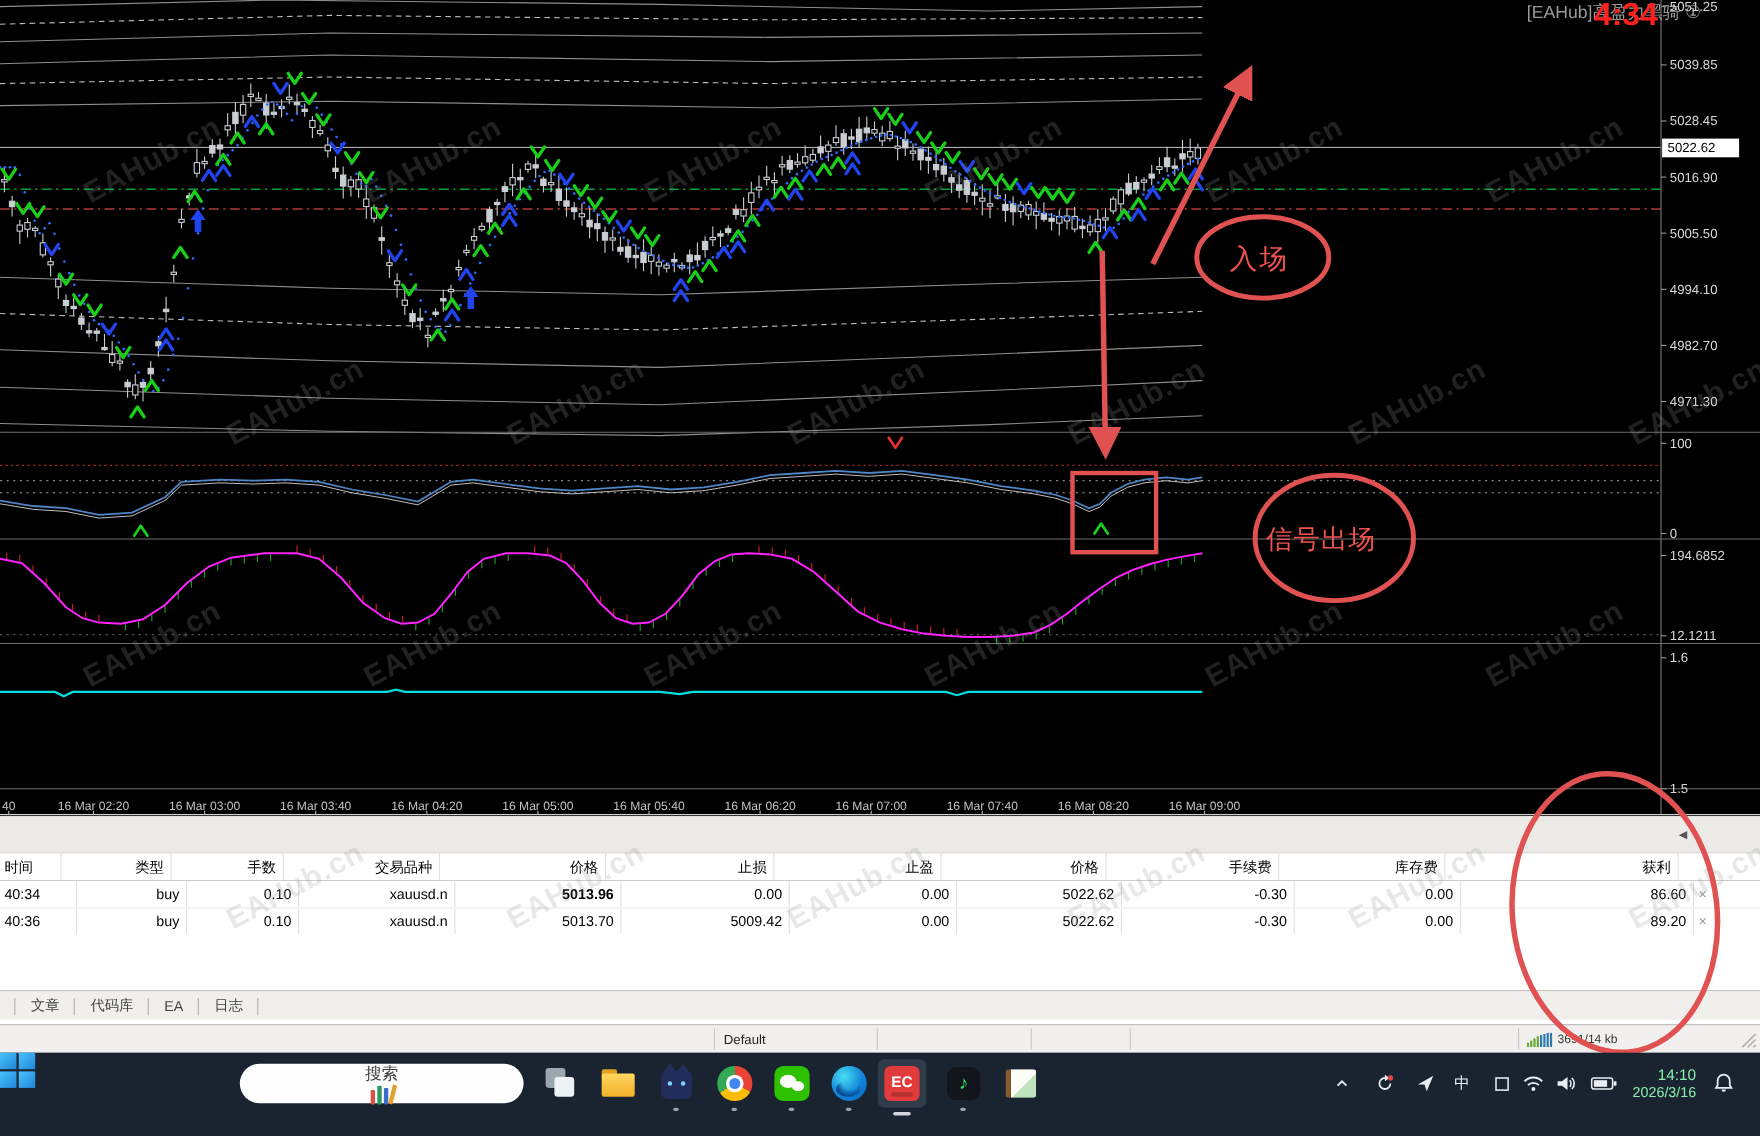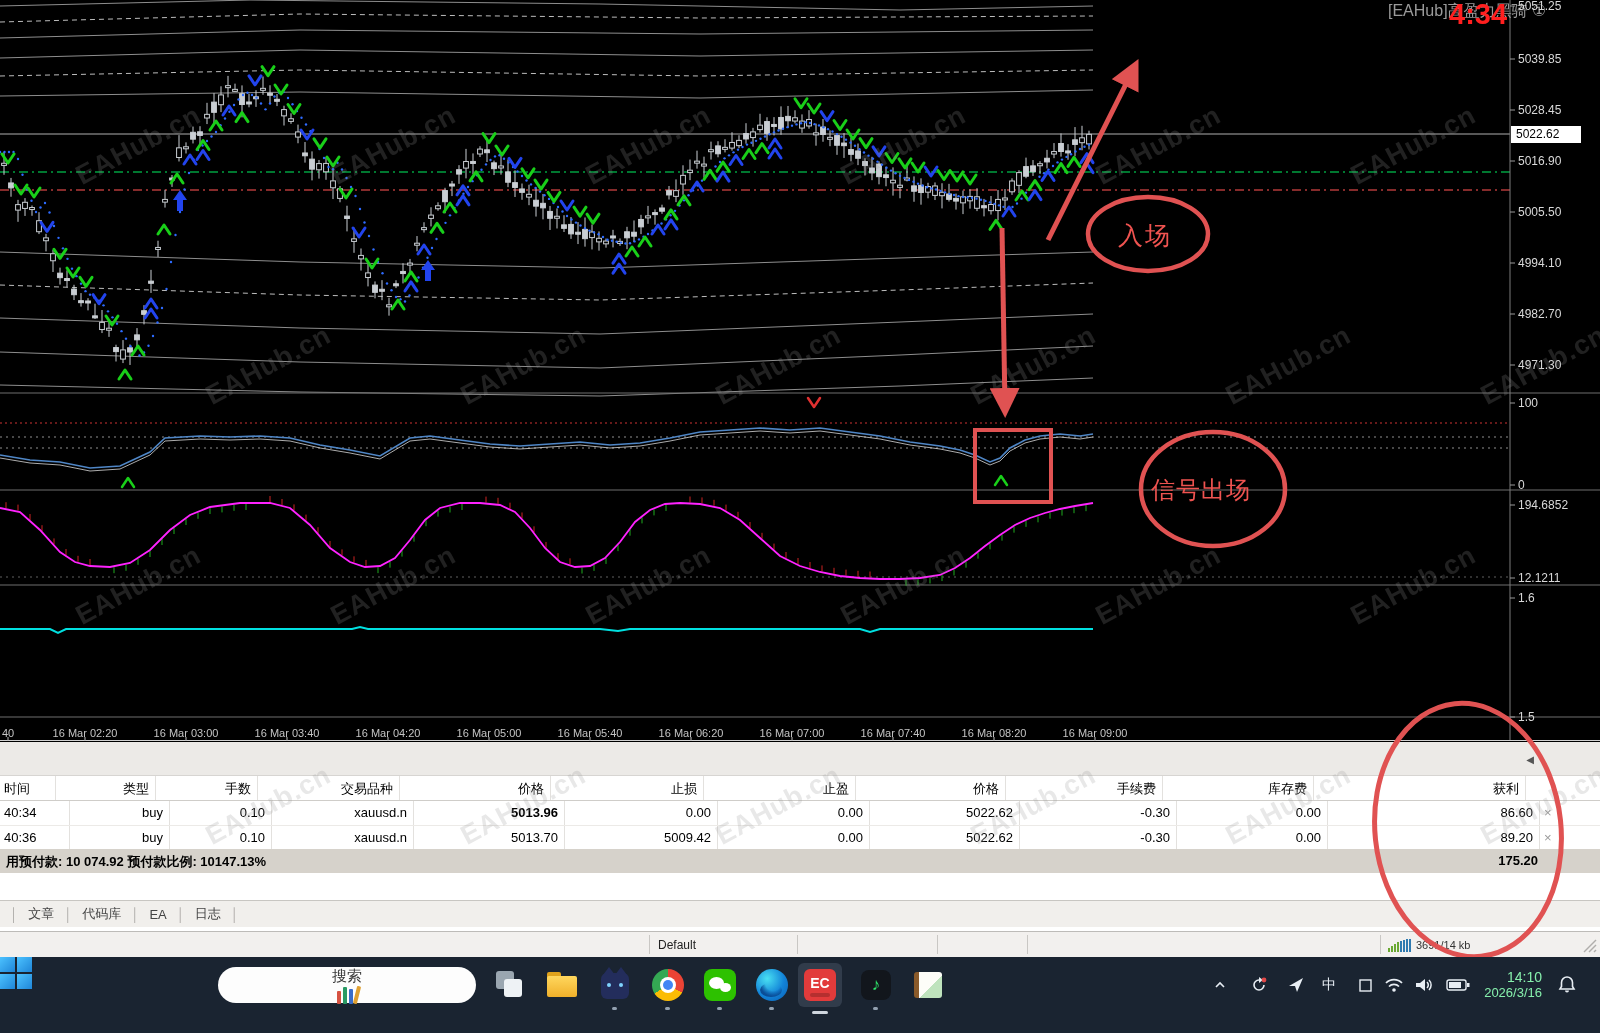--- a/index.html
+++ b/index.html
@@ -990,24 +990,20 @@
           <div class="cell num" style="width: 151px;">5013.70</div>
           <div class="cell num" style="width: 153px;">5009.42</div>
           <div class="cell num" style="width: 152px;">0.00</div>
           <div class="cell num" style="width: 150px;">5022.62</div>
           <div class="cell num" style="width: 157px;">-0.30</div>
           <div class="cell num" style="width: 151px;">0.00</div>
           <div class="cell num" style="width: 212px;">89.20</div>
           <div class="cell close-x">×</div>
         </div>
       </div>
-    <div id="summary-row">
-      <span id="summary-left">用预付款: 10 074.92  预付款比例: 10147.13%</span>
-      <span id="summary-profit">175.20</span>
-    </div>
   </div>
 
   <div id="tabs-bar">
       <span class="tab-sep">│</span>
       <span class="tab-item">文章</span>
       <span class="tab-sep">│</span>
       <span class="tab-item">代码库</span>
       <span class="tab-sep">│</span>
       <span class="tab-item">EA</span>
       <span class="tab-sep">│</span>

